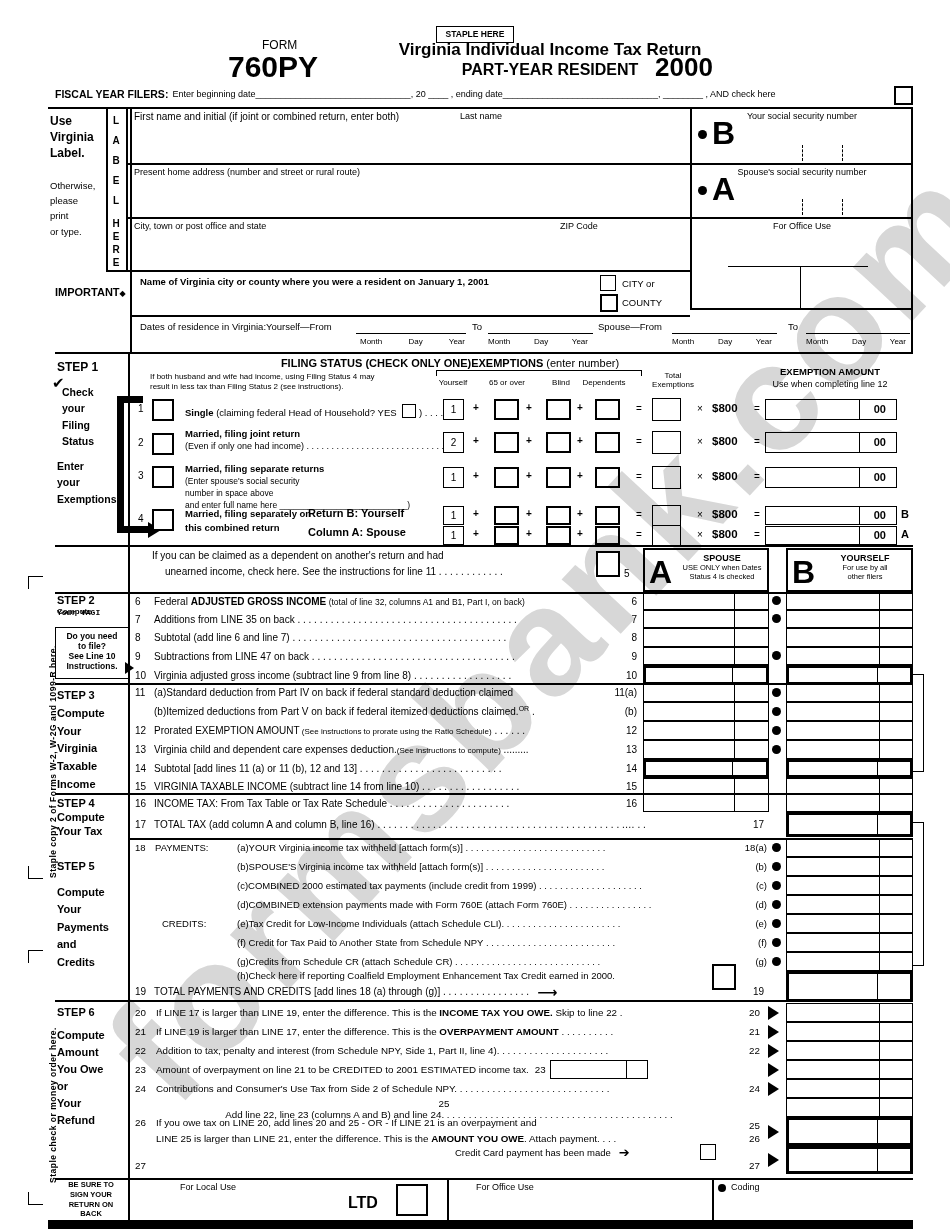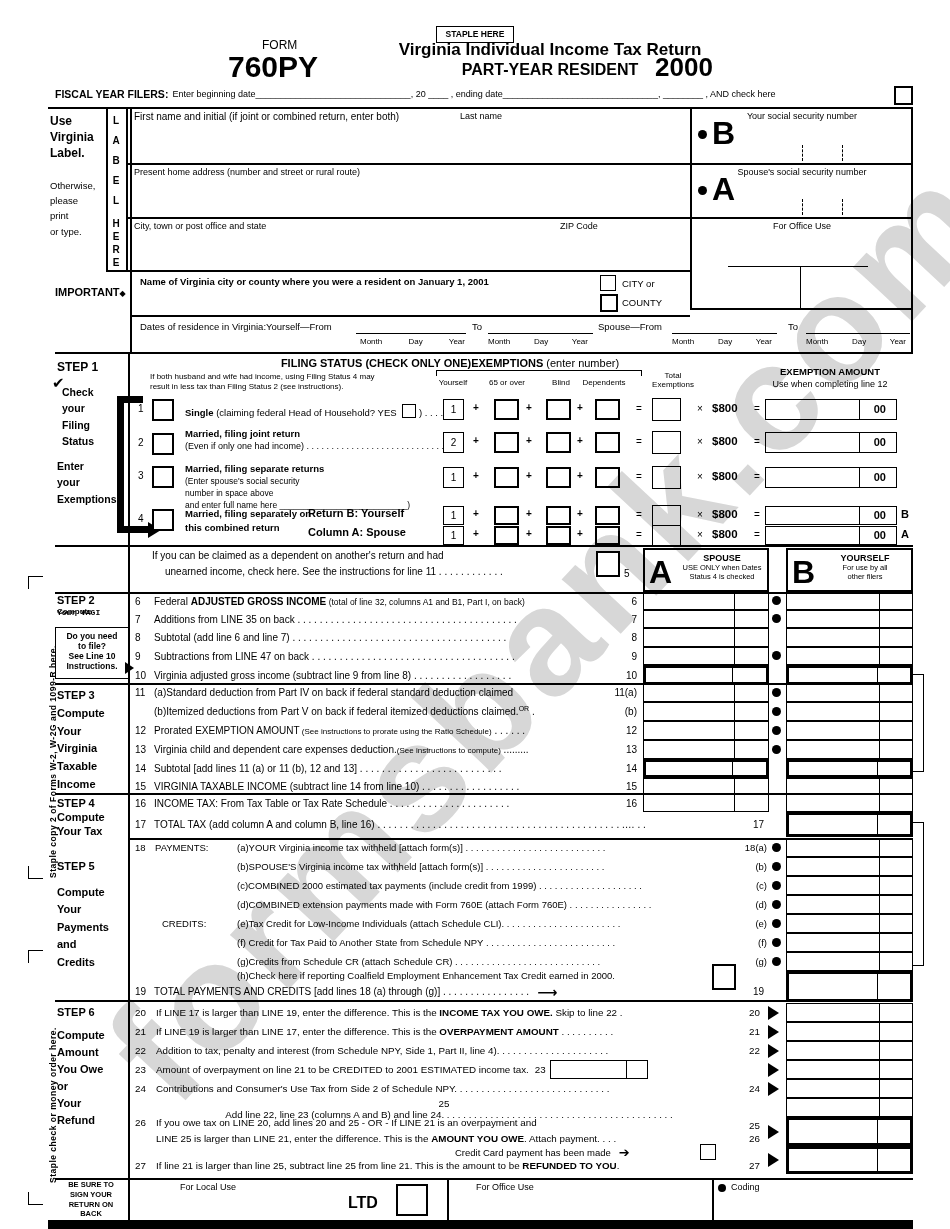--- a/index.html
+++ b/index.html
@@ -548,21 +548,20 @@
     <span><span>LINE 25 is larger than LINE 21, enter the difference.  This is the </span><span class="b">AMOUNT YOU OWE</span><span>.  Attach payment. . . .</span></span>
       <span class="rn">26</span>
   </div>
   <div class="row" style="left:455px;top:1145px;width:280px;height:15px;font-size:9.5px;">
     <span>Credit Card payment has been made</span>
       <span class="b" style="font-size:13px;margin-left:8px;">➔</span>
   </div>
   <div class="cb" style="left:700px;top:1144px;width:14px;height:14px;border-width:1.5px;"></div>
   <div class="row" style="left:135px;top:1157px;width:628px;height:17px;font-size:9.8px;">
     <span style="width:21px;">27</span>
-      <span><span>If line 21 is larger than line 25, subtract line 25 from line 21.  This is the amount to be </span><span class="b">REFUNDED TO YOU</span><span>.</span></span>
       <span class="rn">27</span>
   </div>
 
   <div id="cells">
       <div class="cell" style="left:643px;top:592px;width:126px;height:18px;">
         <span class="cdiv" style="right:33px;"></span>
       </div>
       <div class="cell" style="left:786px;top:592px;width:127px;height:18px;">
         <span class="cdiv" style="right:32px;"></span>
       </div>

